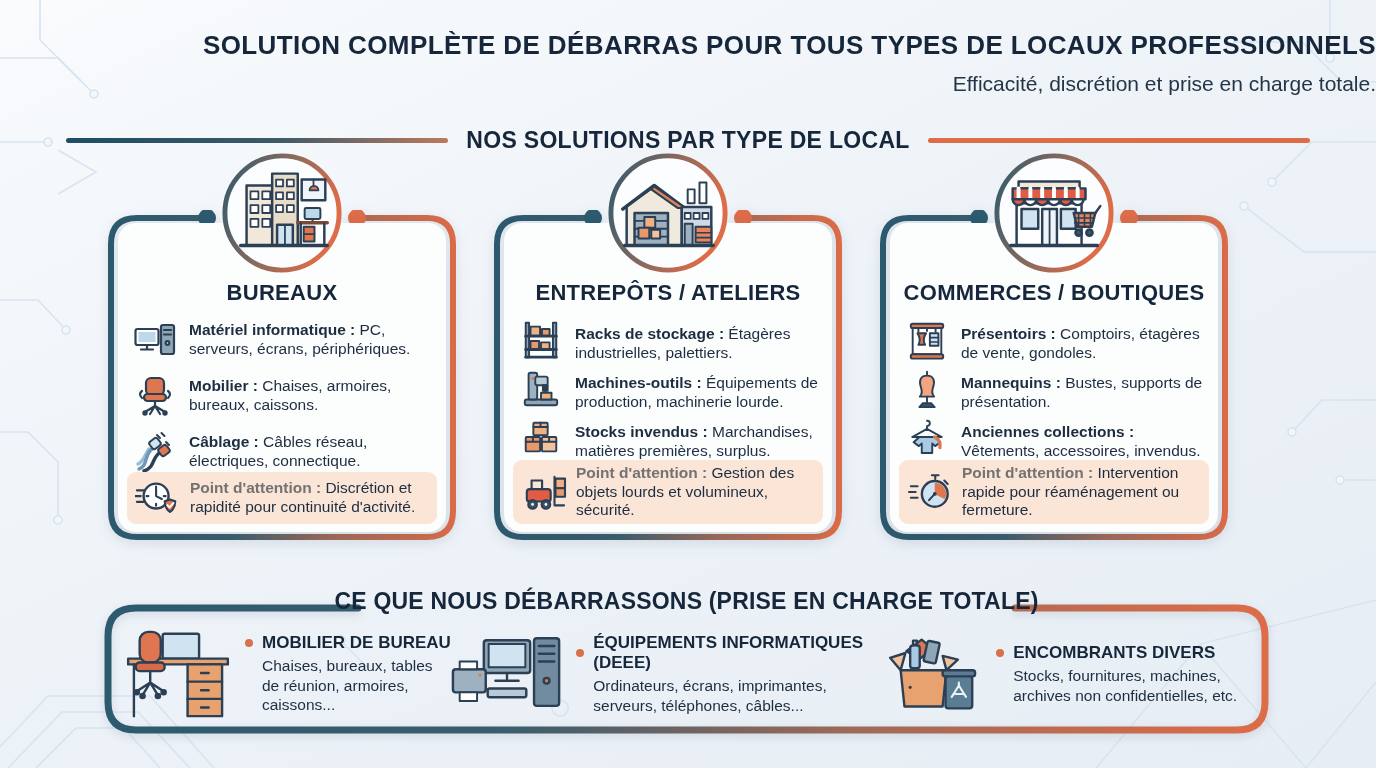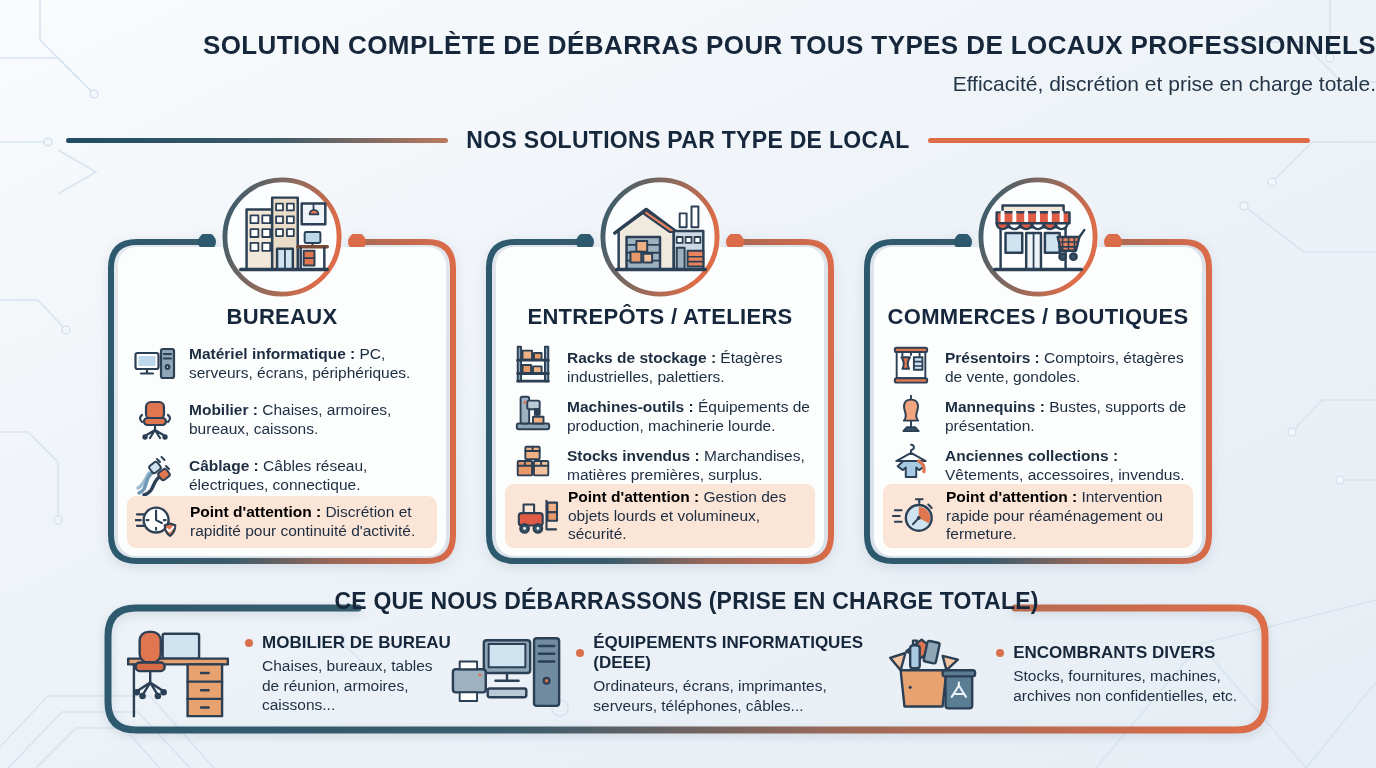--- a/index.html
+++ b/index.html
@@ -14,37 +14,37 @@
   .subtitle{font-size:21px;color:#243548;margin-top:11px;padding-left:33px;}
 
   
   .section-row{position:absolute;top:127px;left:0;width:100%;display:flex;align-items:center;justify-content:center;gap:18px;}
   .rule{height:5px;border-radius:3px;}
   .rule-left{width:382px;background:linear-gradient(90deg,#1f4d63,#3c5a68 55%,#bc7a5e);}
   .rule-right{width:382px;background:#dd6c48;}
   .section-title{font-size:23px;font-weight:700;color:#16273b;letter-spacing:.3px;white-space:nowrap;}
 
   
-  .cards{position:absolute;top:234px;left:103px;width:1170px;display:flex;gap:20px;}
+  .cards{position:absolute;top:210px;left:103px;width:1170px;display:flex;gap:28px;}
   .card{position:relative;width:358px;height:335px;}
   .frame{position:absolute;inset:0;filter:drop-shadow(0 3px 6px rgba(50,70,100,.15));}
   .inner{position:absolute;left:15px;right:15px;top:13px;bottom:13px;background:#fcfdfd;border-radius:18px;
     box-shadow:0 4px 14px rgba(44,70,100,.10);}
   .icon-wrap{position:absolute;left:50%;top:-60px;transform:translateX(-50%);width:126px;height:126px;}
   .card-title{margin-top:57px;text-align:center;font-size:22px;font-weight:700;color:#16273b;letter-spacing:.3px;}
   .items{margin:12px 8px 0 14px;}
   .item{display:flex;gap:11px;margin-bottom:12px;align-items:flex-start;}
   .dense .item{margin-bottom:5px;align-items:flex-end;}
   .item-icon{width:46px;height:44px;flex:none;display:flex;align-items:center;justify-content:center;}
   .item-text{font-size:15.5px;line-height:1.24;color:#1d2d41;max-width:258px;padding-top:2px;}
   .item-text b{font-weight:700;}
   .attention{position:absolute;left:9px;right:9px;bottom:8px;background:#fae5d7;border-radius:9px;
     display:flex;align-items:center;gap:9px;padding:4px 8px;min-height:44px;}
   .attention-text{font-size:15.5px;line-height:1.2;color:#1d2d41;}
-  .att-label{color:#000000;font-weight:700;}
+  .att-label{color:#737373;font-weight:700;}
 
   
   .bottom-panel{position:absolute;left:100px;top:601px;width:1173px;height:136px;}
   .bottom-frame{position:absolute;inset:0;filter:drop-shadow(0 3px 5px rgba(50,70,100,.15));}
   .bottom-title{position:absolute;top:-13px;left:0;width:100%;text-align:center;font-size:23px;font-weight:700;color:#16273b;letter-spacing:.2px;}
   .bottom-content{position:absolute;left:24px;right:20px;top:18px;bottom:8px;display:flex;align-items:center;justify-content:space-between;}
   .b-item{display:flex;align-items:center;gap:13px;}
   .b-icon{flex:none;display:flex;align-items:center;}
   .b-heading{font-size:17px;font-weight:700;color:#16273b;display:flex;align-items:center;gap:9px;}
   .bullet{width:8px;height:8px;border-radius:50%;background:#d9704c;flex:none;}

